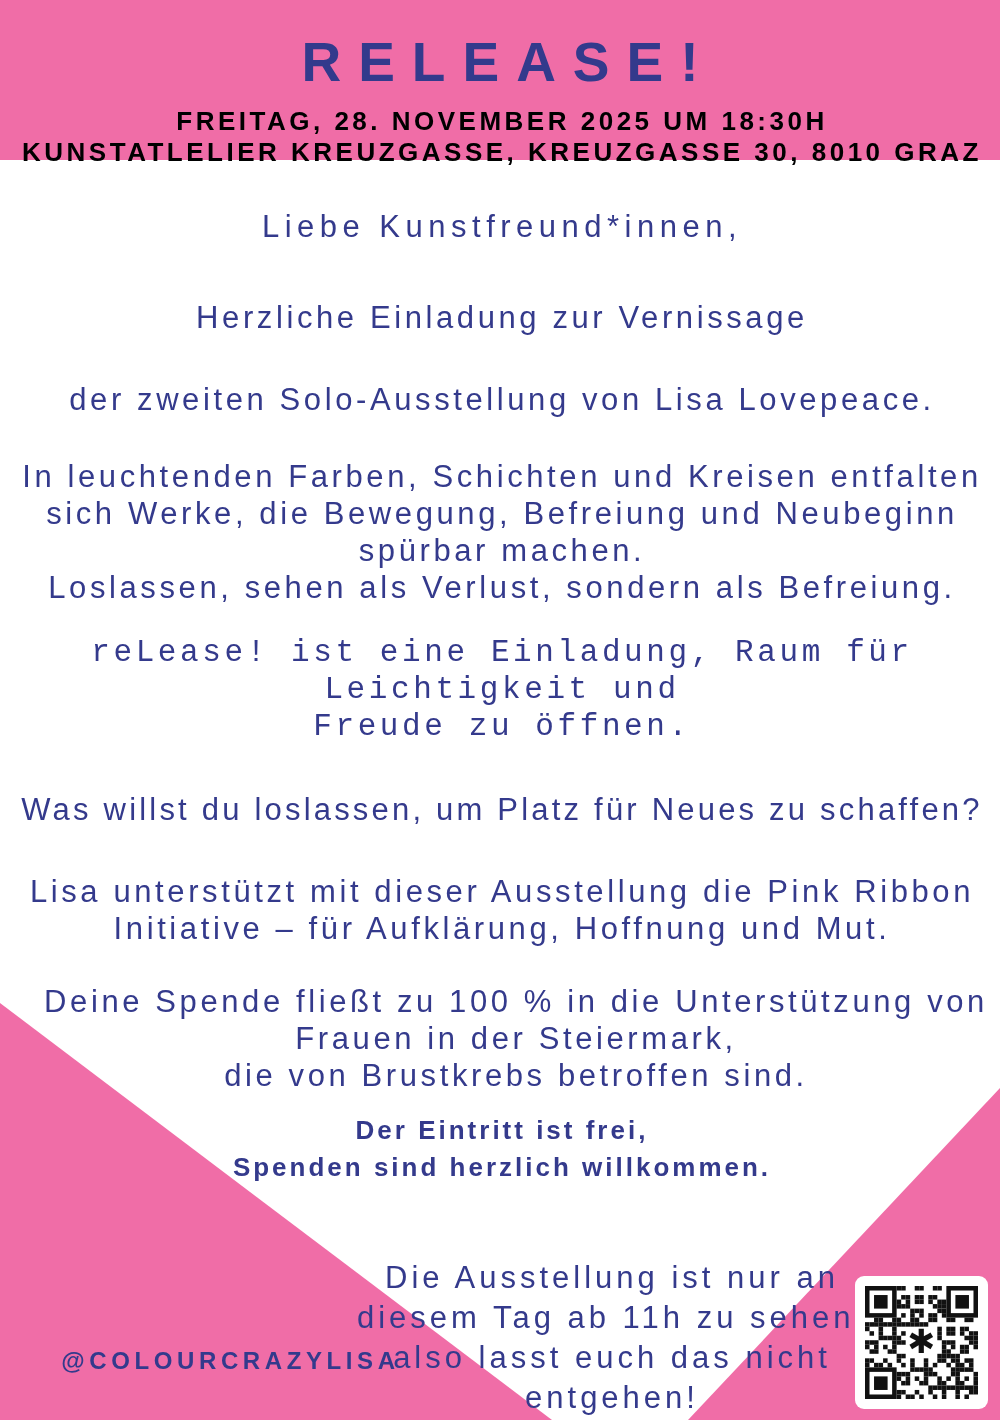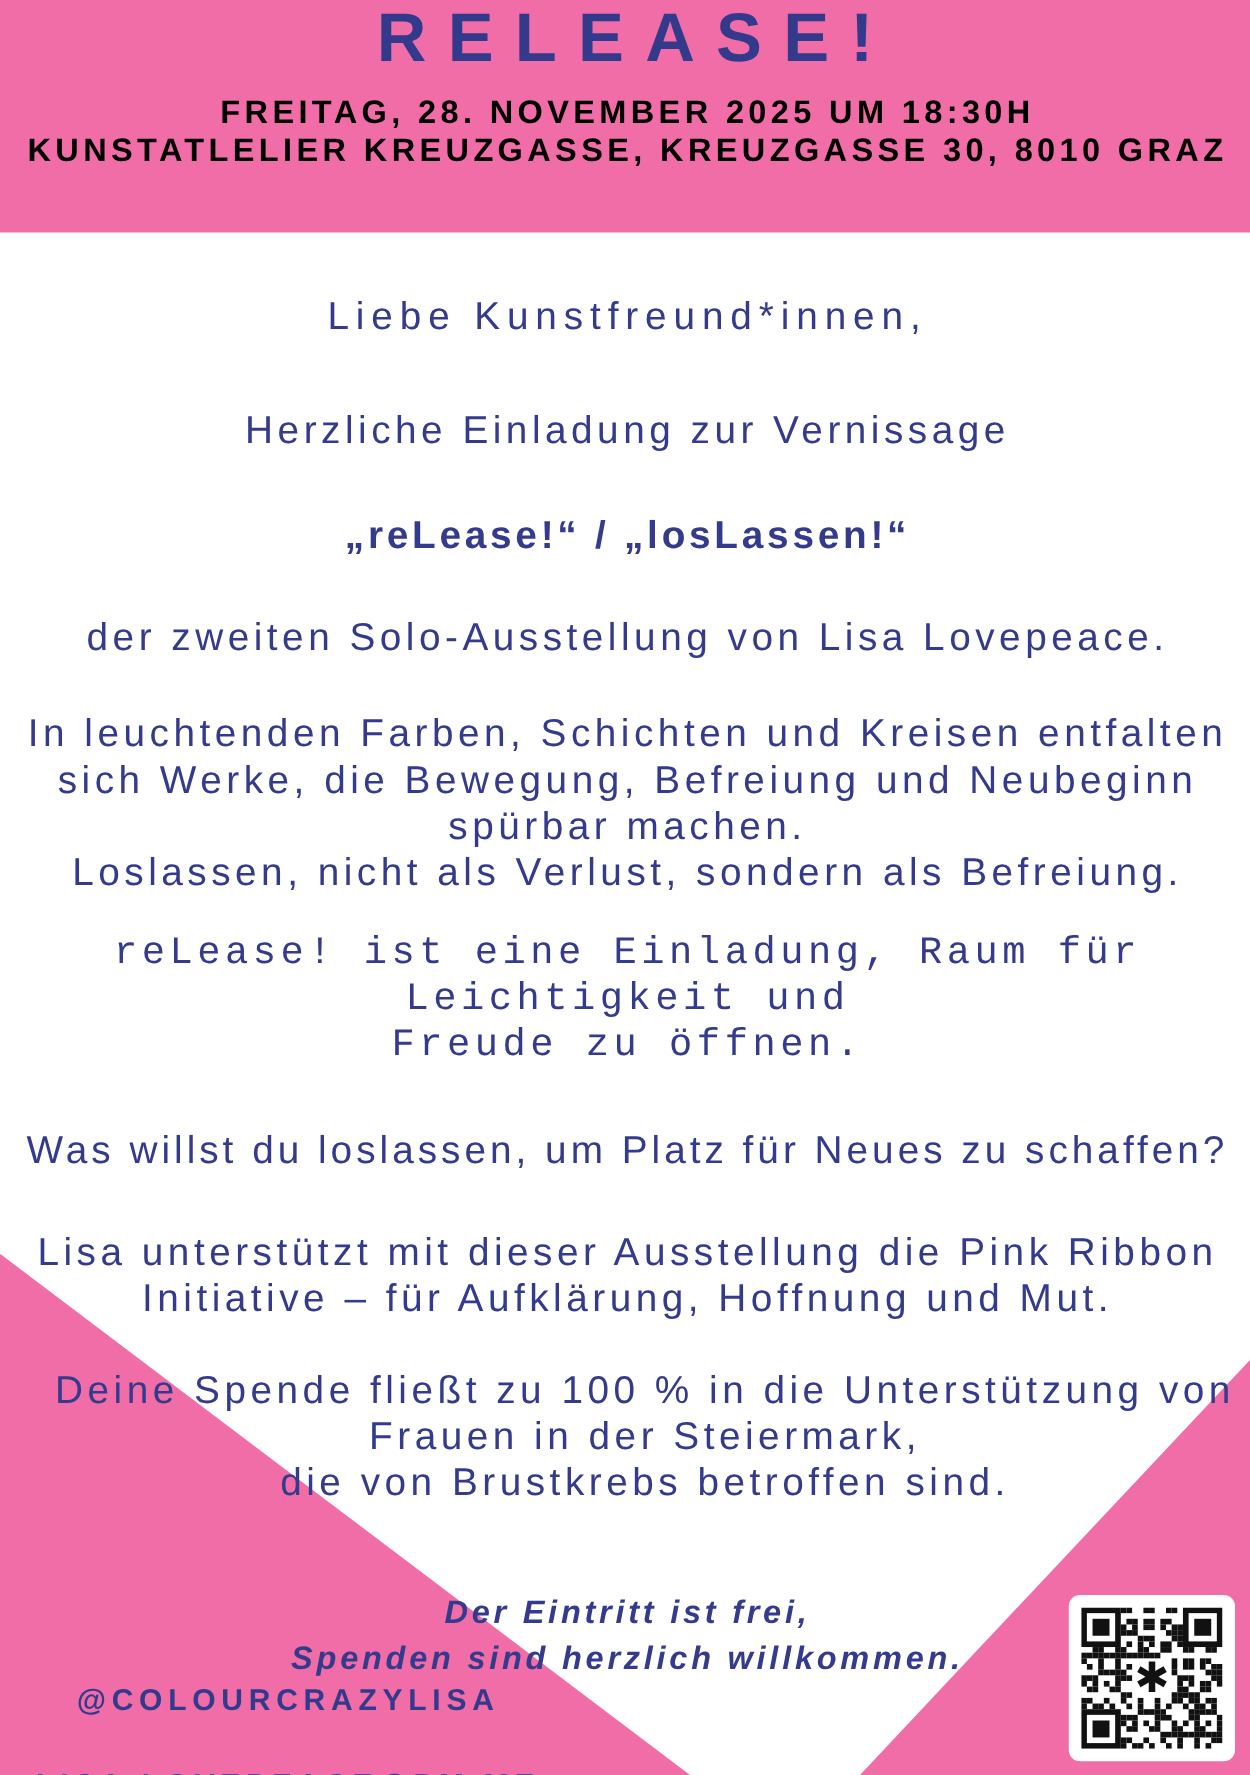--- a/index.html
+++ b/index.html
@@ -6,23 +6,24 @@
   html,body { width:1000px; }
   body {
     width:1000px; height:1420px;
     position:relative; overflow:hidden;
     background:#ffffff;
     font-family:"Liberation Sans", sans-serif;
     color:#343A8C;
   }
   .header {
     position:relative; z-index:2;
-    width:1000px; height:186px;
+    width:1000px; height:160px;
     background:#F06DA7;
     text-align:center;
+    padding-top:32px;
   }
   .title {
     font-size:55px; font-weight:bold;
     letter-spacing:17px; padding-left:17px;
     line-height:60px;
     color:#333A8C;
   }
   .subtitle {
     font-size:26px; font-weight:bold;
     letter-spacing:3.5px; padding-left:4px;
@@ -53,21 +54,21 @@
   }
   .greeting { margin-top:30px; font-size:31px; line-height:38px; letter-spacing:5.5px; }
   .invitation { margin-top:35px; }
   .exhibition-title { margin-top:29px; font-weight:bold; letter-spacing:3px; }
   .exhibition-subtitle { margin-top:27px;text-align:center; }
   .description { margin-top:22px; }
   .invitation-room { margin-top:10px;font-family:Liberation Mono, monospace; }
   .question { margin-top:28px; letter-spacing:3.2px; }
   .pink-ribbon { margin-top:27px; }
   .donation { margin-top:18px;margin-left:28px; }
-  .entry { margin-top:49px; font-weight:bold; font-size:26px; letter-spacing:3px;font-style:italic; }
+  .entry { font-weight:bold; font-size:26px; letter-spacing:3px; }
   .note {
     margin-top:54px; margin-left:330px; width:560px;
     line-height:40px; letter-spacing:4px;
   }
   .footer-contact {
     position:absolute; z-index:3;
     left:0; top:1310px; width:456px;
     text-align:center;
     font-size:24px; font-weight:bold;
     line-height:34px; letter-spacing:4.6px; padding-left:5px;
@@ -93,26 +94,25 @@
   <div class="title">RELEASE!</div>
   <div class="subtitle-wrap">
     <div class="subtitle">FREITAG, 28. NOVEMBER 2025 UM 18:30H</div>
     <div class="subtitle">KUNSTATLELIER KREUZGASSE, KREUZGASSE 30, 8010 GRAZ</div>
   </div>
 </div>
 
 <div class="content">
   <div class="p greeting">Liebe Kunstfreund*innen,</div>
   <div class="p invitation">Herzliche Einladung zur Vernissage</div>
-  <div class="p exhibition-title">„reLease!“ / „losLassen!“</div>
   <div class="p exhibition-subtitle">der zweiten Solo-Ausstellung von Lisa Lovepeace.</div>
   <div class="p description">In leuchtenden Farben, Schichten und Kreisen entfalten
 sich Werke, die Bewegung, Befreiung und Neubeginn
 spürbar machen.
-Loslassen, nicht als Verlust, sondern als Befreiung.</div>
+Loslassen, sehen als Verlust, sondern als Befreiung.</div>
   <div class="p invitation-room">reLease! ist eine Einladung, Raum für Leichtigkeit und
 Freude zu öffnen.</div>
   <div class="p question">Was willst du loslassen, um Platz für Neues zu schaffen?</div>
   <div class="p pink-ribbon">Lisa unterstützt mit dieser Ausstellung die Pink Ribbon
 Initiative – für Aufklärung, Hoffnung und Mut.</div>
   <div class="p donation">Deine Spende fließt zu 100 % in die Unterstützung von
 Frauen in der Steiermark,
 die von Brustkrebs betroffen sind.</div>
   <div class="p entry">Der Eintritt ist frei,
 Spenden sind herzlich willkommen.</div>

